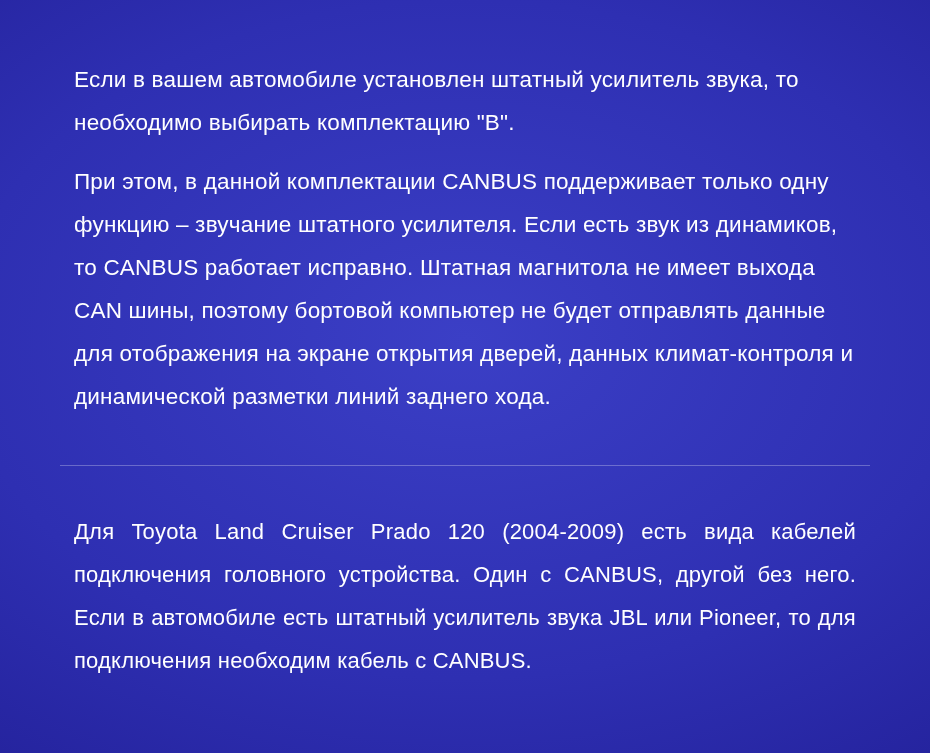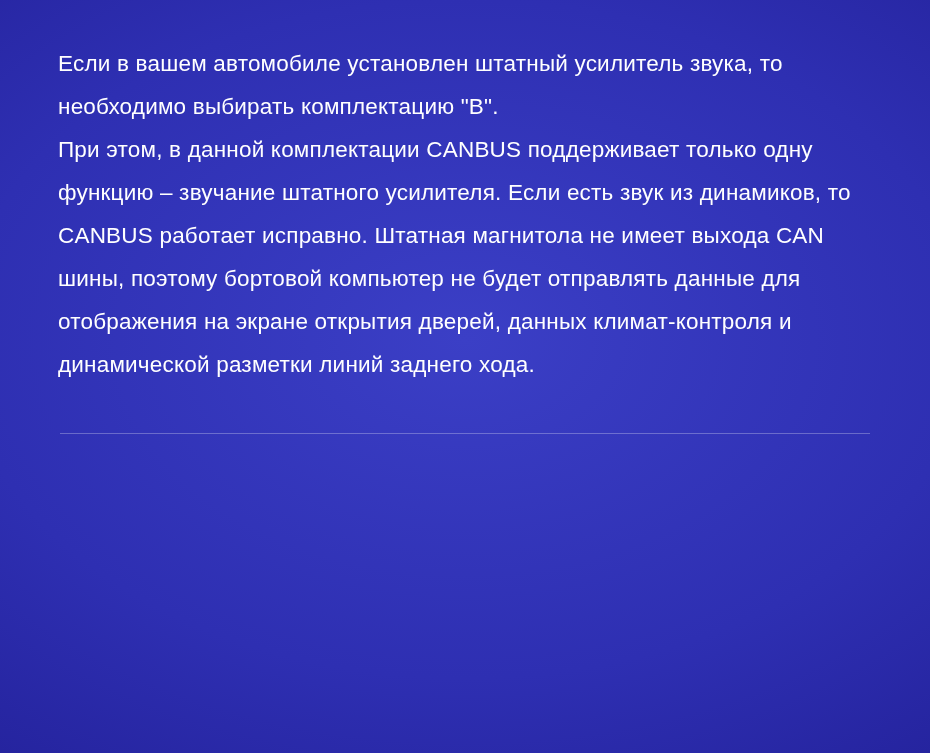--- a/index.html
+++ b/index.html
@@ -19,21 +19,21 @@
     box-sizing: border-box;
     background: radial-gradient(ellipse 120% 100% at 50% 45%, #3b3fc6 0%, #2e2fb2 45%, #23219a 75%, #1c1a84 100%);
     padding: 36px 58px 0 58px;
   }
   .para {
     color: #ffffff;
     font-size: 22.5px;
     line-height: 43px;
     letter-spacing: 0.2px;
     font-weight: 400;
-    margin: 0;
+    margin: 16px;
     text-rendering: optimizeLegibility;
   }
   .para.top {
     padding-top: 6px;
   }
   .divider {
     margin: 47px 2px 44px 2px;
     height: 1px;
     background: rgba(255,255,255,0.28);
     border: 0;
@@ -49,14 +49,15 @@
 <body>
 
 <div class="page">
 
   <p class="para top">Если в вашем автомобиле установлен штатный усилитель звука, то необходимо выбирать комплектацию "B".</p>
 
   <p class="para">При этом, в данной комплектации CANBUS поддерживает только одну функцию – звучание штатного усилителя. Если есть звук из динамиков, то CANBUS работает исправно. Штатная магнитола не имеет выхода CAN шины, поэтому бортовой компьютер не будет отправлять данные для отображения на экране открытия дверей, данных климат-контроля и динамической разметки линий заднего хода.</p>
 
   <hr class="divider">
 
+  <p class="para bottom">Для Toyota Land Cruiser Prado 120 (2004-2009) есть вида кабелей подключения головного устройства. Один с CANBUS, другой без него. Если в автомобиле есть штатный усилитель звука JBL или Pioneer, то для подключения необходим кабель с CANBUS.</p>
 
 </div>
 
 </body></html>

